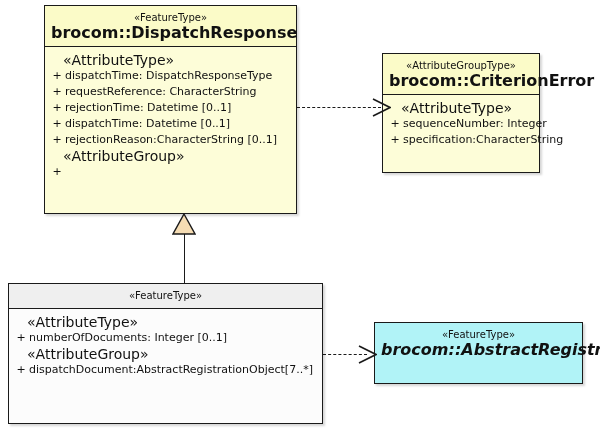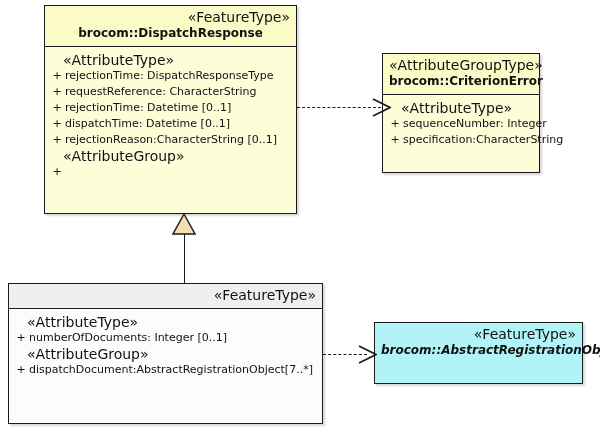--- a/index.html
+++ b/index.html
@@ -28,28 +28,27 @@
     text-align: center;
     padding: 4px 6px 5px 6px;
     border-bottom: 1.5px solid #1a1a1a;
   }
   .uml-body {
     box-sizing: border-box;
     padding: 5px 4px 6px 4px;
   }
 
   .stereotype {
-    font-size: 14px;
+    font-size: 10px;
     color: #111;
     line-height: 15px;
     white-space: nowrap;
-    text-align: right;
   }
   .classname {
-    font-size: 12px;
+    font-size: 16px;
     font-weight: bold;
     color: #111;
     line-height: 16px;
     white-space: nowrap;
   }
   .classname.italic {
     font-style: italic;
   }
 
   
@@ -148,21 +147,21 @@
 <div class="uml-box fill-yellow" id="box-dispatch-response">
   <div class="uml-header">
     <div class="stereotype">«FeatureType»</div>
     <div class="classname">brocom::DispatchResponse</div>
   </div>
   <div class="uml-body">
     <div class="group-label">«AttributeType»</div>
 
     <div class="attr-row">
       <span class="attr-vis">+</span>
-      <span class="attr-text">rejectionTime: DispatchResponseType</span>
+      <span class="attr-text">dispatchTime: DispatchResponseType</span>
     </div>
     <div class="attr-row">
       <span class="attr-vis">+</span>
       <span class="attr-text">requestReference: CharacterString</span>
     </div>
     <div class="attr-row">
       <span class="attr-vis">+</span>
       <span class="attr-text">rejectionTime: Datetime [0..1]</span>
     </div>
     <div class="attr-row">

